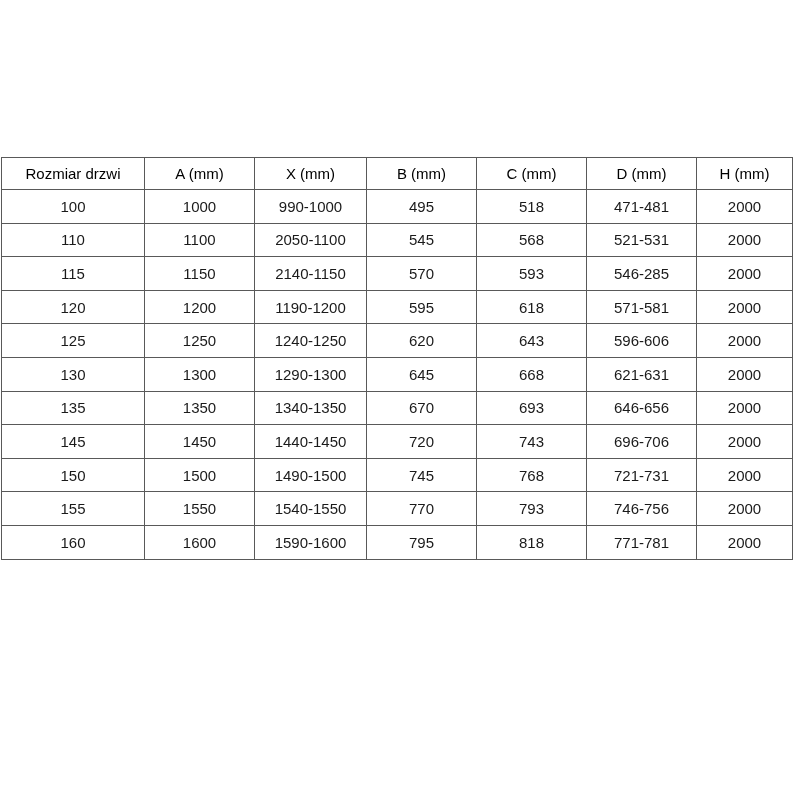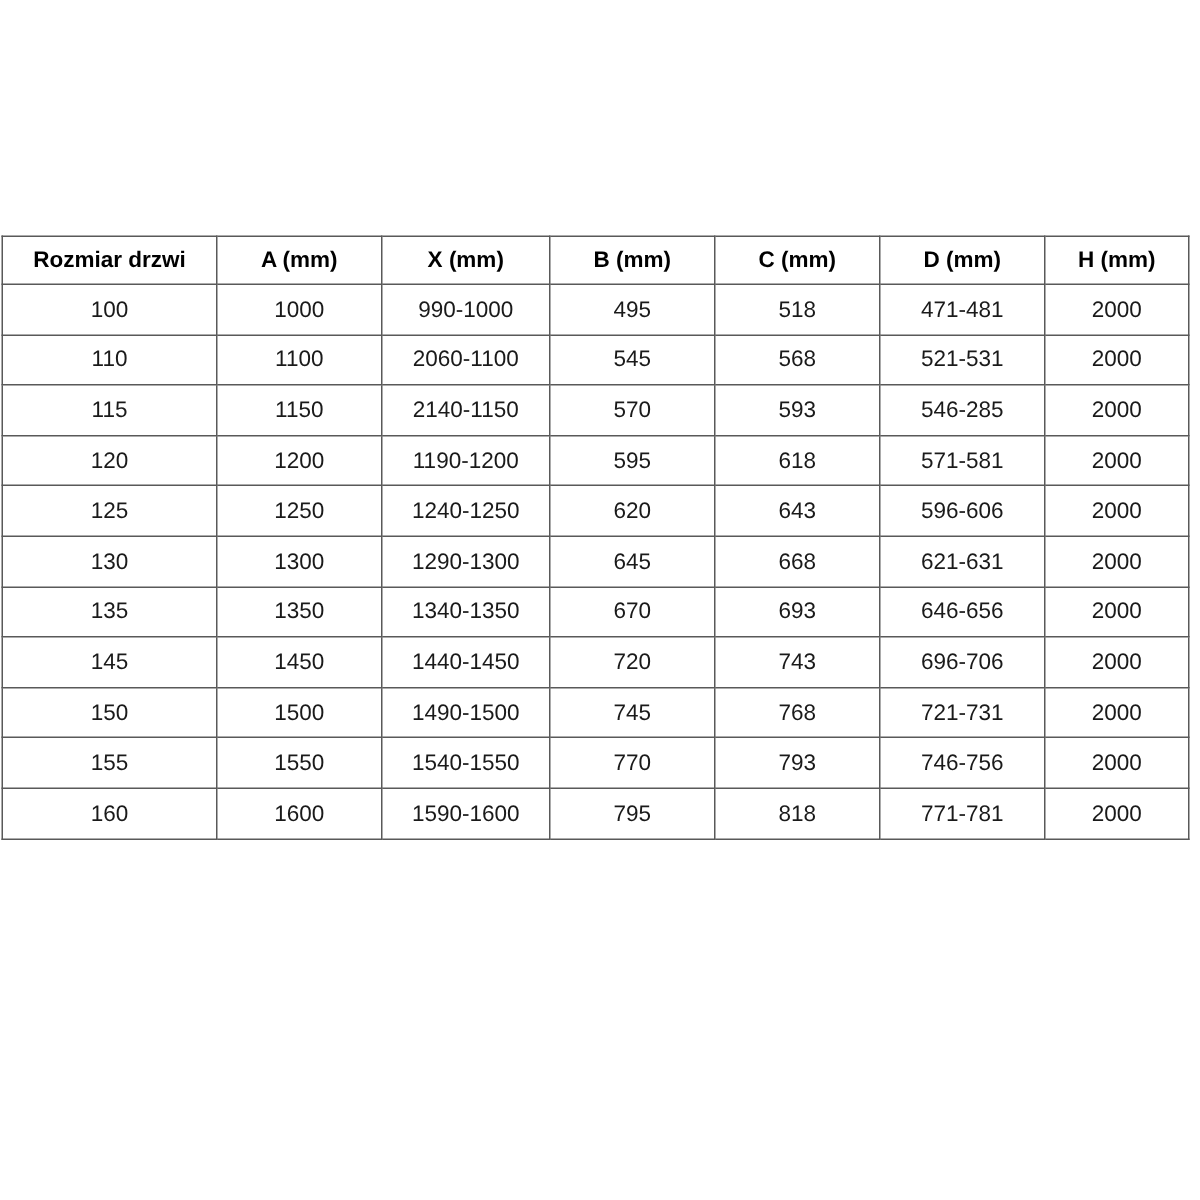--- a/index.html
+++ b/index.html
@@ -31,21 +31,21 @@
     border: 1px solid var(--border, #595959);
     text-align: center;
     vertical-align: middle;
     font-size: 15px;
     color: var(--text, #1a1a1a);
     padding: 0;
     overflow: hidden;
     white-space: nowrap;
   }
   table.size-table th {
-    font-weight: bold;
+    font-weight: normal;
     height: 31px;
     color: var(--header-text, #000000);
   }
   table.size-table td {
     font-weight: normal;
     height: 32.6px;
   }
   col.c0 { width: 143px; }
   col.c1 { width: 110px; }
   col.c2 { width: 112px; }
@@ -85,21 +85,21 @@
           <td>1000</td>
           <td>990-1000</td>
           <td>495</td>
           <td>518</td>
           <td>471-481</td>
           <td>2000</td>
         </tr>
         <tr>
           <td>110</td>
           <td>1100</td>
-          <td>2060-1100</td>
+          <td>2050-1100</td>
           <td>545</td>
           <td>568</td>
           <td>521-531</td>
           <td>2000</td>
         </tr>
         <tr>
           <td>115</td>
           <td>1150</td>
           <td>2140-1150</td>
           <td>570</td>

